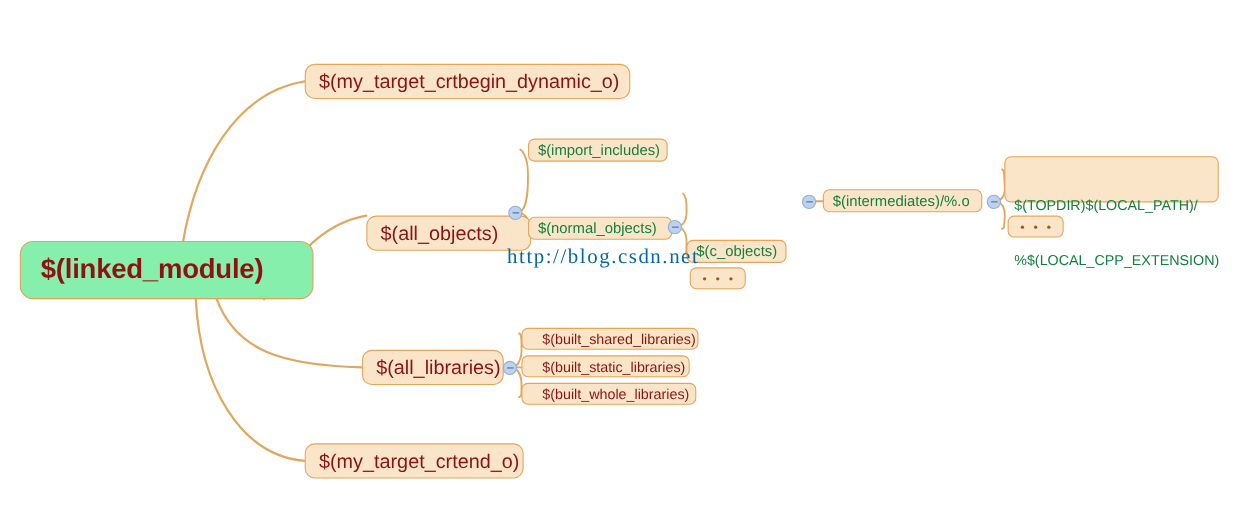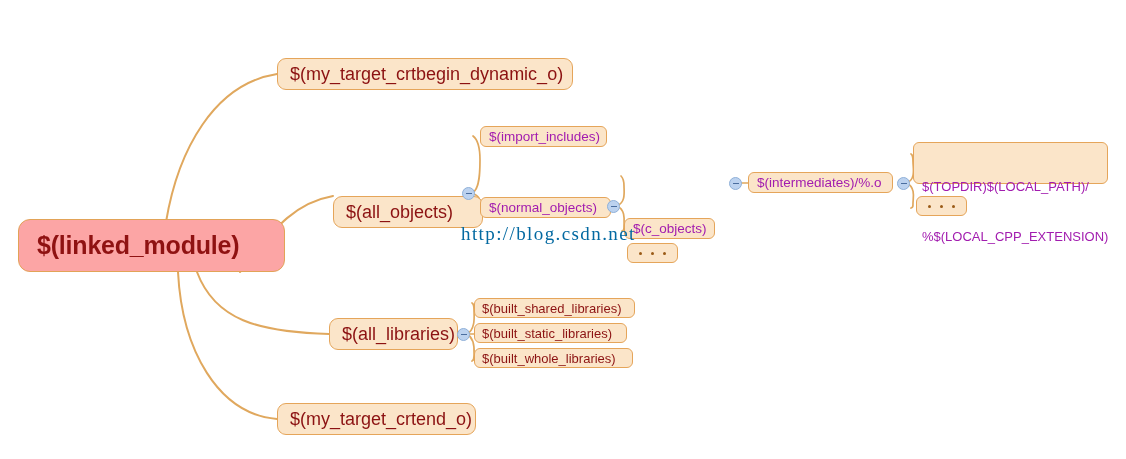--- a/index.html
+++ b/index.html
@@ -38,21 +38,21 @@
     border-radius: 7px;
     color: #8c1010;
     font-family: "Liberation Sans", sans-serif;
     white-space: pre;
     display: flex;
     align-items: center;
     justify-content: flex-start;
   }
 
   .node.root {
-    background: #fca5a5;
+    background: #86efac;
     border: 1.5px solid #e2a357;
     border-radius: 12px;
     font-size: 25px;
     font-weight: bold;
     color: #8f1212;
     padding: 0 18px;
     letter-spacing: -0.2px;
   }
 
   .node.lvl1 {
@@ -62,31 +62,31 @@
     font-size: 18px;
     color: #8c1212;
     padding: 0 12px;
   }
 
   .node.lvl2 {
     background: #fbe5c9;
     border: 1px solid #e5a55a;
     border-radius: 6px;
     font-size: 13.5px;
-    color: #a21caf;
+    color: #15803d;
     padding: 0 8px;
   }
 
   .node.lvl3 {
     background: #fbe5c9;
     border: 1px solid #e5a55a;
     border-radius: 6px;
     font-size: 13px;
     color: #8c1212;
-    padding: 0 7px;
+    padding: 0 18px;
   }
 
   .node.multiline {
     display: block;
     padding: 3px 8px;
     line-height: 1.28;
     font-size: 13px;
   }
 
   .node.dots {

